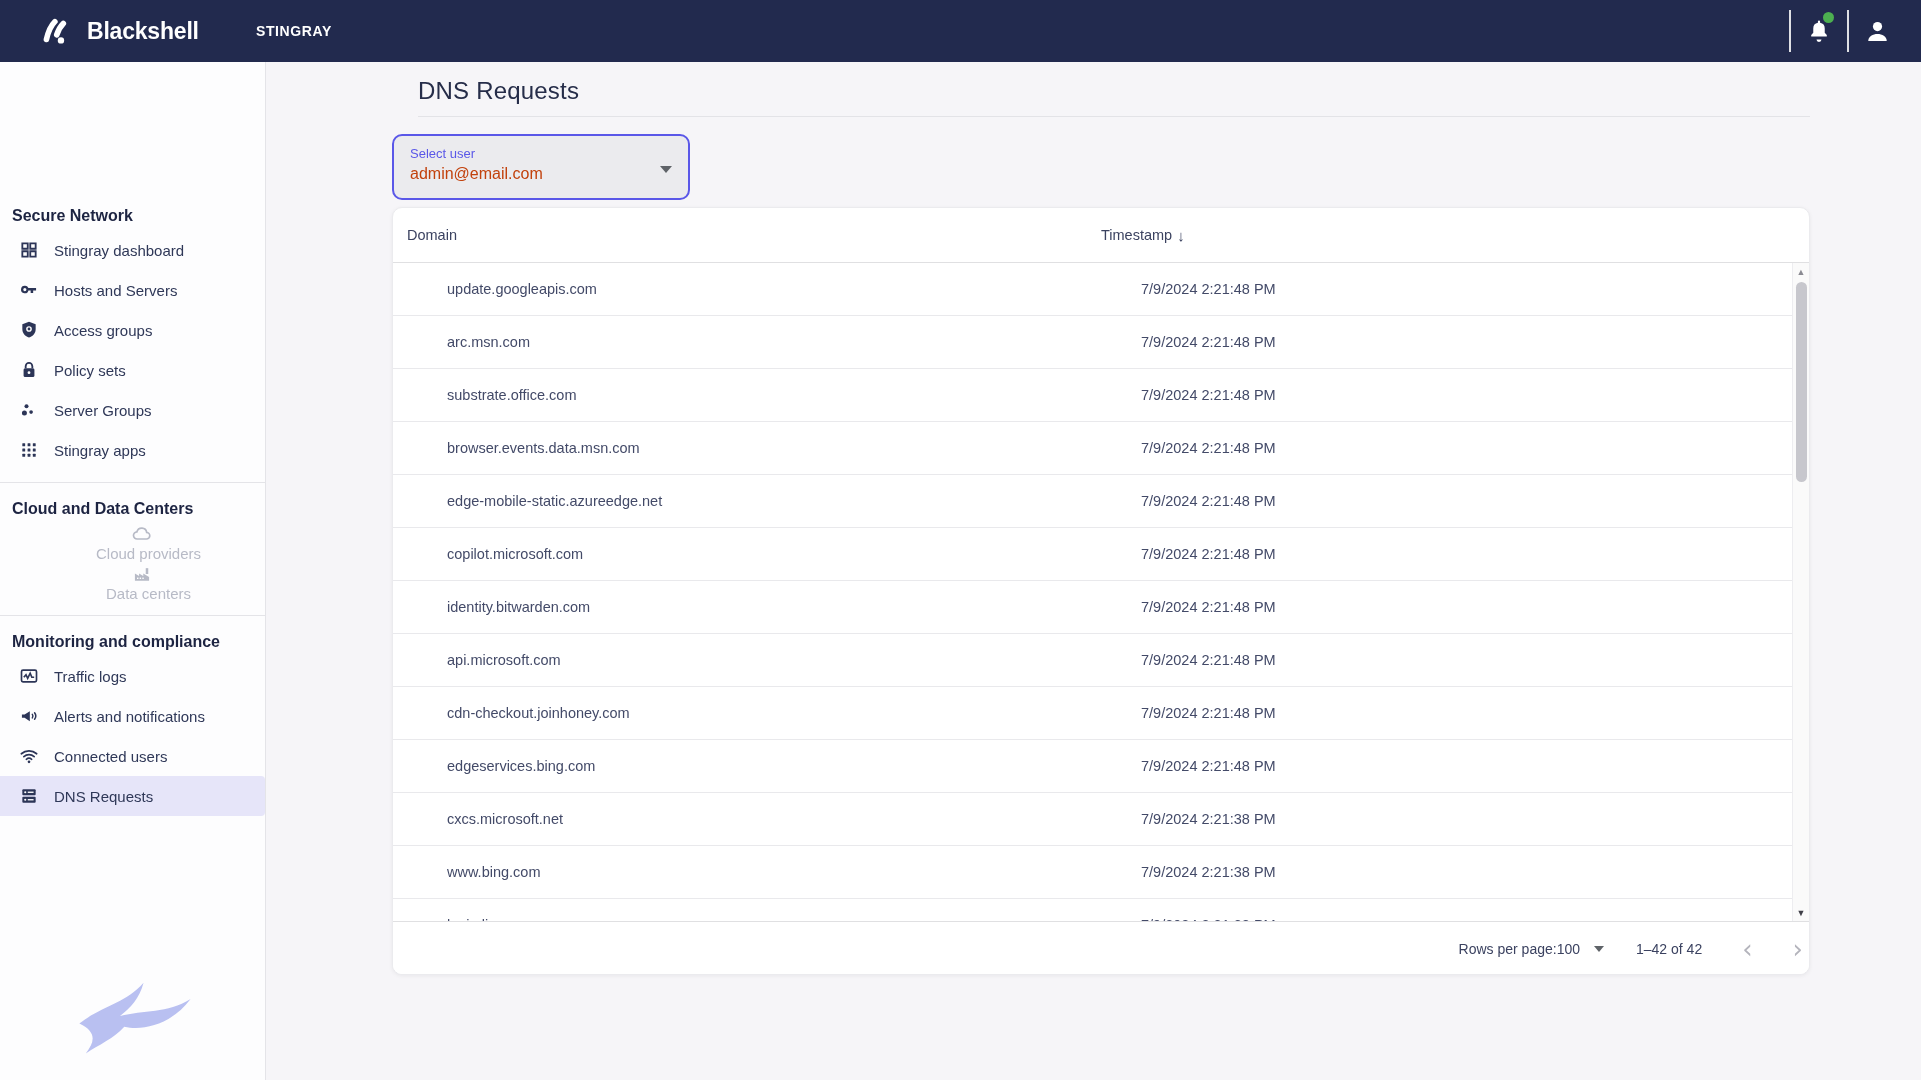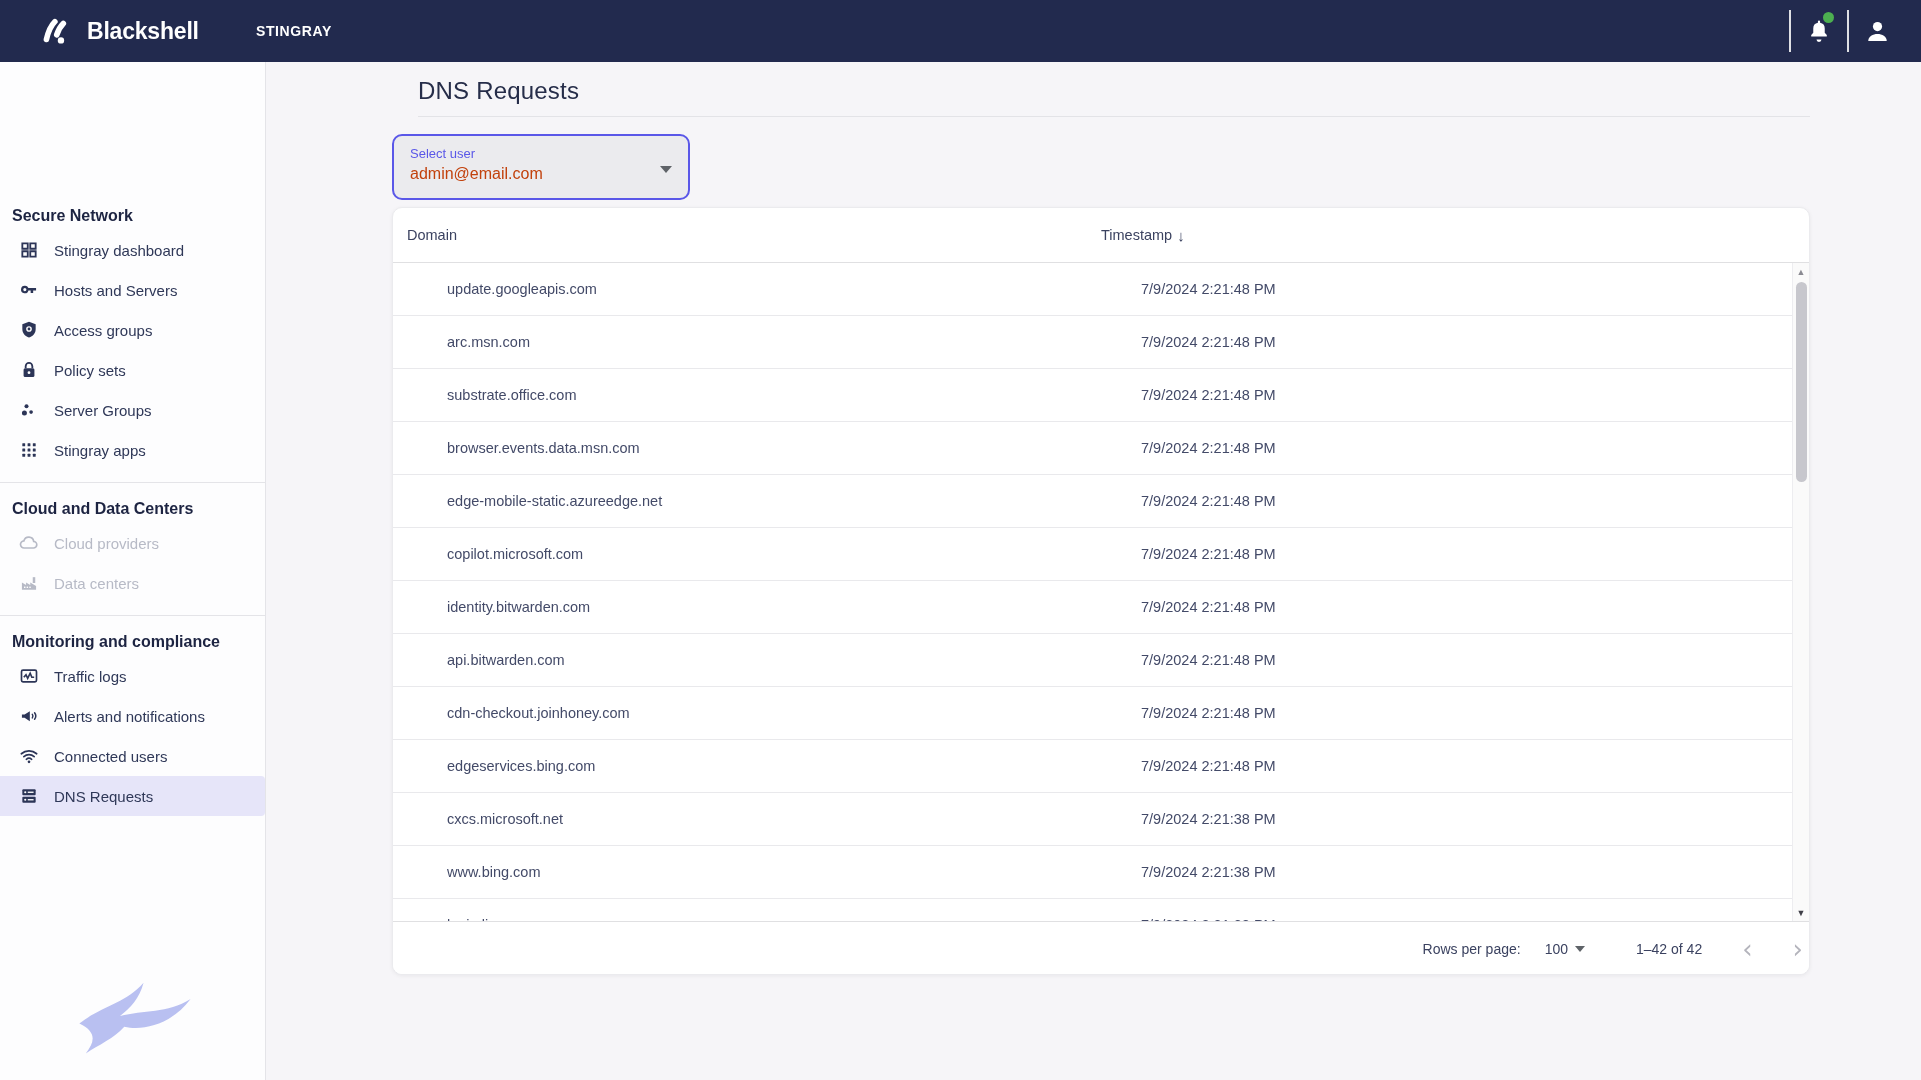--- a/index.html
+++ b/index.html
@@ -33,21 +33,21 @@
   .shell{display:flex;height:1018px;}
   .sidebar{width:266px;background:var(--sidebar-bg);border-right:1px solid var(--divider);padding-top:140px;flex-shrink:0;position:relative;}
   .main{flex:1;padding:15px 0 0 126px;position:relative;}
 
   
   .side-heading{font-size:16px;font-weight:700;color:#1d2442;padding:4px 12px;height:28px;display:flex;align-items:center;}
   .side-item{height:40px;display:flex;align-items:center;padding-left:18px;cursor:pointer;border-radius:0 4px 4px 0;}
   .side-item .s-icon{width:22px;height:22px;display:flex;align-items:center;justify-content:center;color:#2c3557;flex-shrink:0;}
   .side-item .s-label{margin-left:14px;font-size:15px;color:#2f3858;}
   .side-item.selected{background:var(--selected-item-bg);}
-  .side-item.disabled{cursor:default;}
+  .side-item.disabled{cursor:default;flex-direction:column;}
   .side-item.disabled .s-icon,.side-item.disabled .s-label{color:var(--disabled-text);}
   .side-divider{height:1px;background:var(--divider);margin:12px 0;}
   .watermark{position:absolute;left:70px;bottom:18px;width:130px;height:92px;}
 
   
   .page-title{font-size:24px;color:#262d49;font-weight:400;margin-left:26px;letter-spacing:0.2px;}
   .title-divider{height:1px;background:#e3e3e7;margin:11px 0 0 26px;width:1392px;}
 
   .user-select{margin-top:17px;width:298px;height:66px;background:#ebebee;border:2px solid var(--accent);border-radius:10px;position:relative;cursor:pointer;padding:10px 16px 0 16px;}
   .user-select .us-label{font-size:13px;color:var(--accent);display:block;}
@@ -59,24 +59,24 @@
   .thead{height:55px;display:flex;align-items:center;border-bottom:1px solid #e0e0e2;flex-shrink:0;}
   .th{font-size:14.5px;color:#3b4260;font-weight:500;}
   .col-domain{width:708px;padding-left:14px;}
   .col-time{flex:1;display:flex;align-items:center;gap:5px;}
   .sort-arrow{font-size:15px;color:#3b4260;}
   .tbody{position:relative;height:658px;overflow:hidden;flex-shrink:0;}
   .trow{height:53px;display:flex;align-items:center;border-bottom:1px solid #e9e9ec;padding-left:40px;}
   .td{font-size:14.5px;color:#434a68;}
   .tfoot{height:55px;display:flex;align-items:center;justify-content:flex-end;border-top:1px solid #e0e0e2;padding-right:6px;background:#fff;flex-shrink:0;}
   .rpp-label{font-size:14px;color:#3b4260;}
-  .rpp-select{display:flex;align-items:center;gap:7px;margin-left:24px;cursor:pointer;}
+  .rpp-select{display:flex;align-items:center;gap:14px;margin-left:0;cursor:pointer;}
   .rpp-value{font-size:14px;color:#3b4260;}
   .rpp-caret{width:0;height:0;border-left:5px solid transparent;border-right:5px solid transparent;border-top:6px solid #5f6368;}
-  .range{font-size:14px;color:#3b4260;margin-left:51px;}
+  .range{font-size:14px;color:#3b4260;margin-left:32px;}
   .pg-btn{font-size:26px;color:#b4b4bc;margin-left:40px;cursor:default;line-height:1;font-family:"DejaVu Sans",sans-serif;}
 
   
   .vscroll{position:absolute;top:0;right:0;width:17px;height:658px;background:#fafafa;border-left:1px solid #ededf0;display:flex;flex-direction:column;align-items:center;}
   .vs-arrow{height:17px;width:17px;display:flex;align-items:center;justify-content:center;font-size:9px;cursor:pointer;}
   .vs-up{color:#8a8a92;}
   .vs-down{color:#3f3f48;margin-top:auto;}
   .vs-thumb{width:11px;height:200px;background:#c7c7cd;border-radius:6px;margin-top:2px;cursor:pointer;}
 </style>
 </head>
@@ -322,21 +322,21 @@
         </div>
         <div class="trow">
           <div class="td col-domain">copilot.microsoft.com</div>
           <div class="td col-time">7/9/2024 2:21:48 PM</div>
         </div>
         <div class="trow">
           <div class="td col-domain">identity.bitwarden.com</div>
           <div class="td col-time">7/9/2024 2:21:48 PM</div>
         </div>
         <div class="trow">
-          <div class="td col-domain">api.bitwarden.com</div>
+          <div class="td col-domain">api.microsoft.com</div>
           <div class="td col-time">7/9/2024 2:21:48 PM</div>
         </div>
         <div class="trow">
           <div class="td col-domain">cdn-checkout.joinhoney.com</div>
           <div class="td col-time">7/9/2024 2:21:48 PM</div>
         </div>
         <div class="trow">
           <div class="td col-domain">edgeservices.bing.com</div>
           <div class="td col-time">7/9/2024 2:21:48 PM</div>
         </div>

